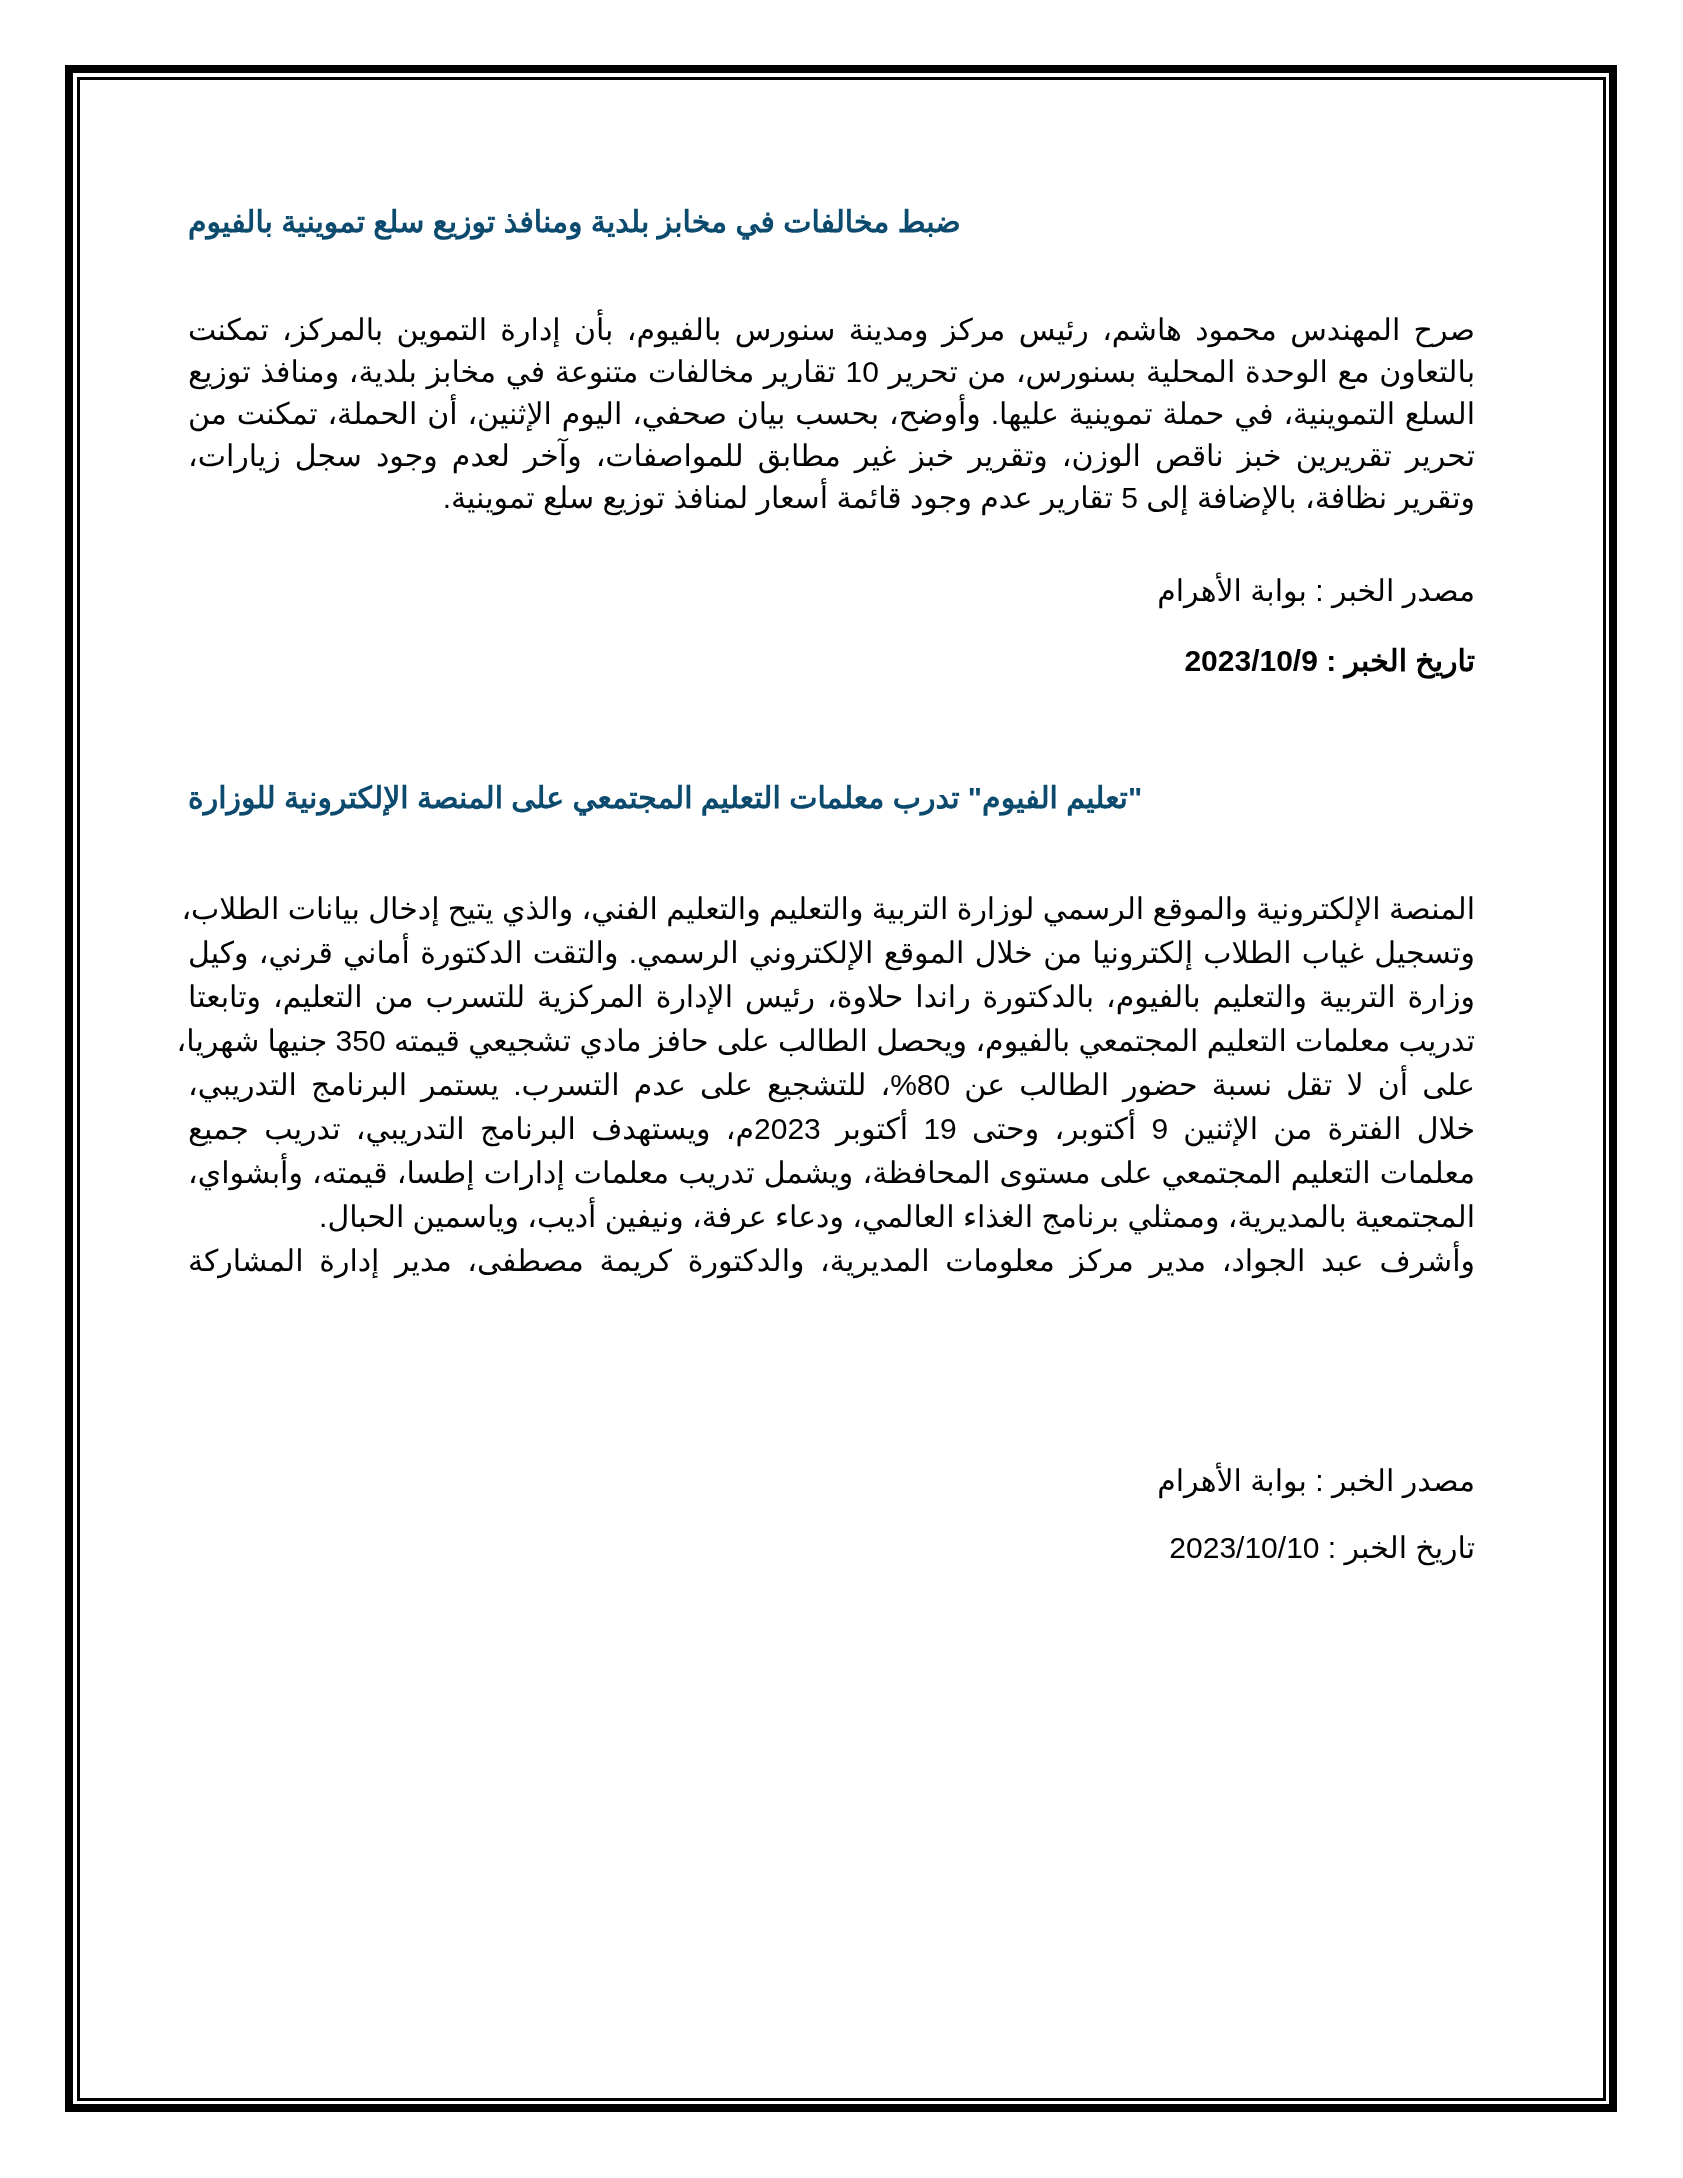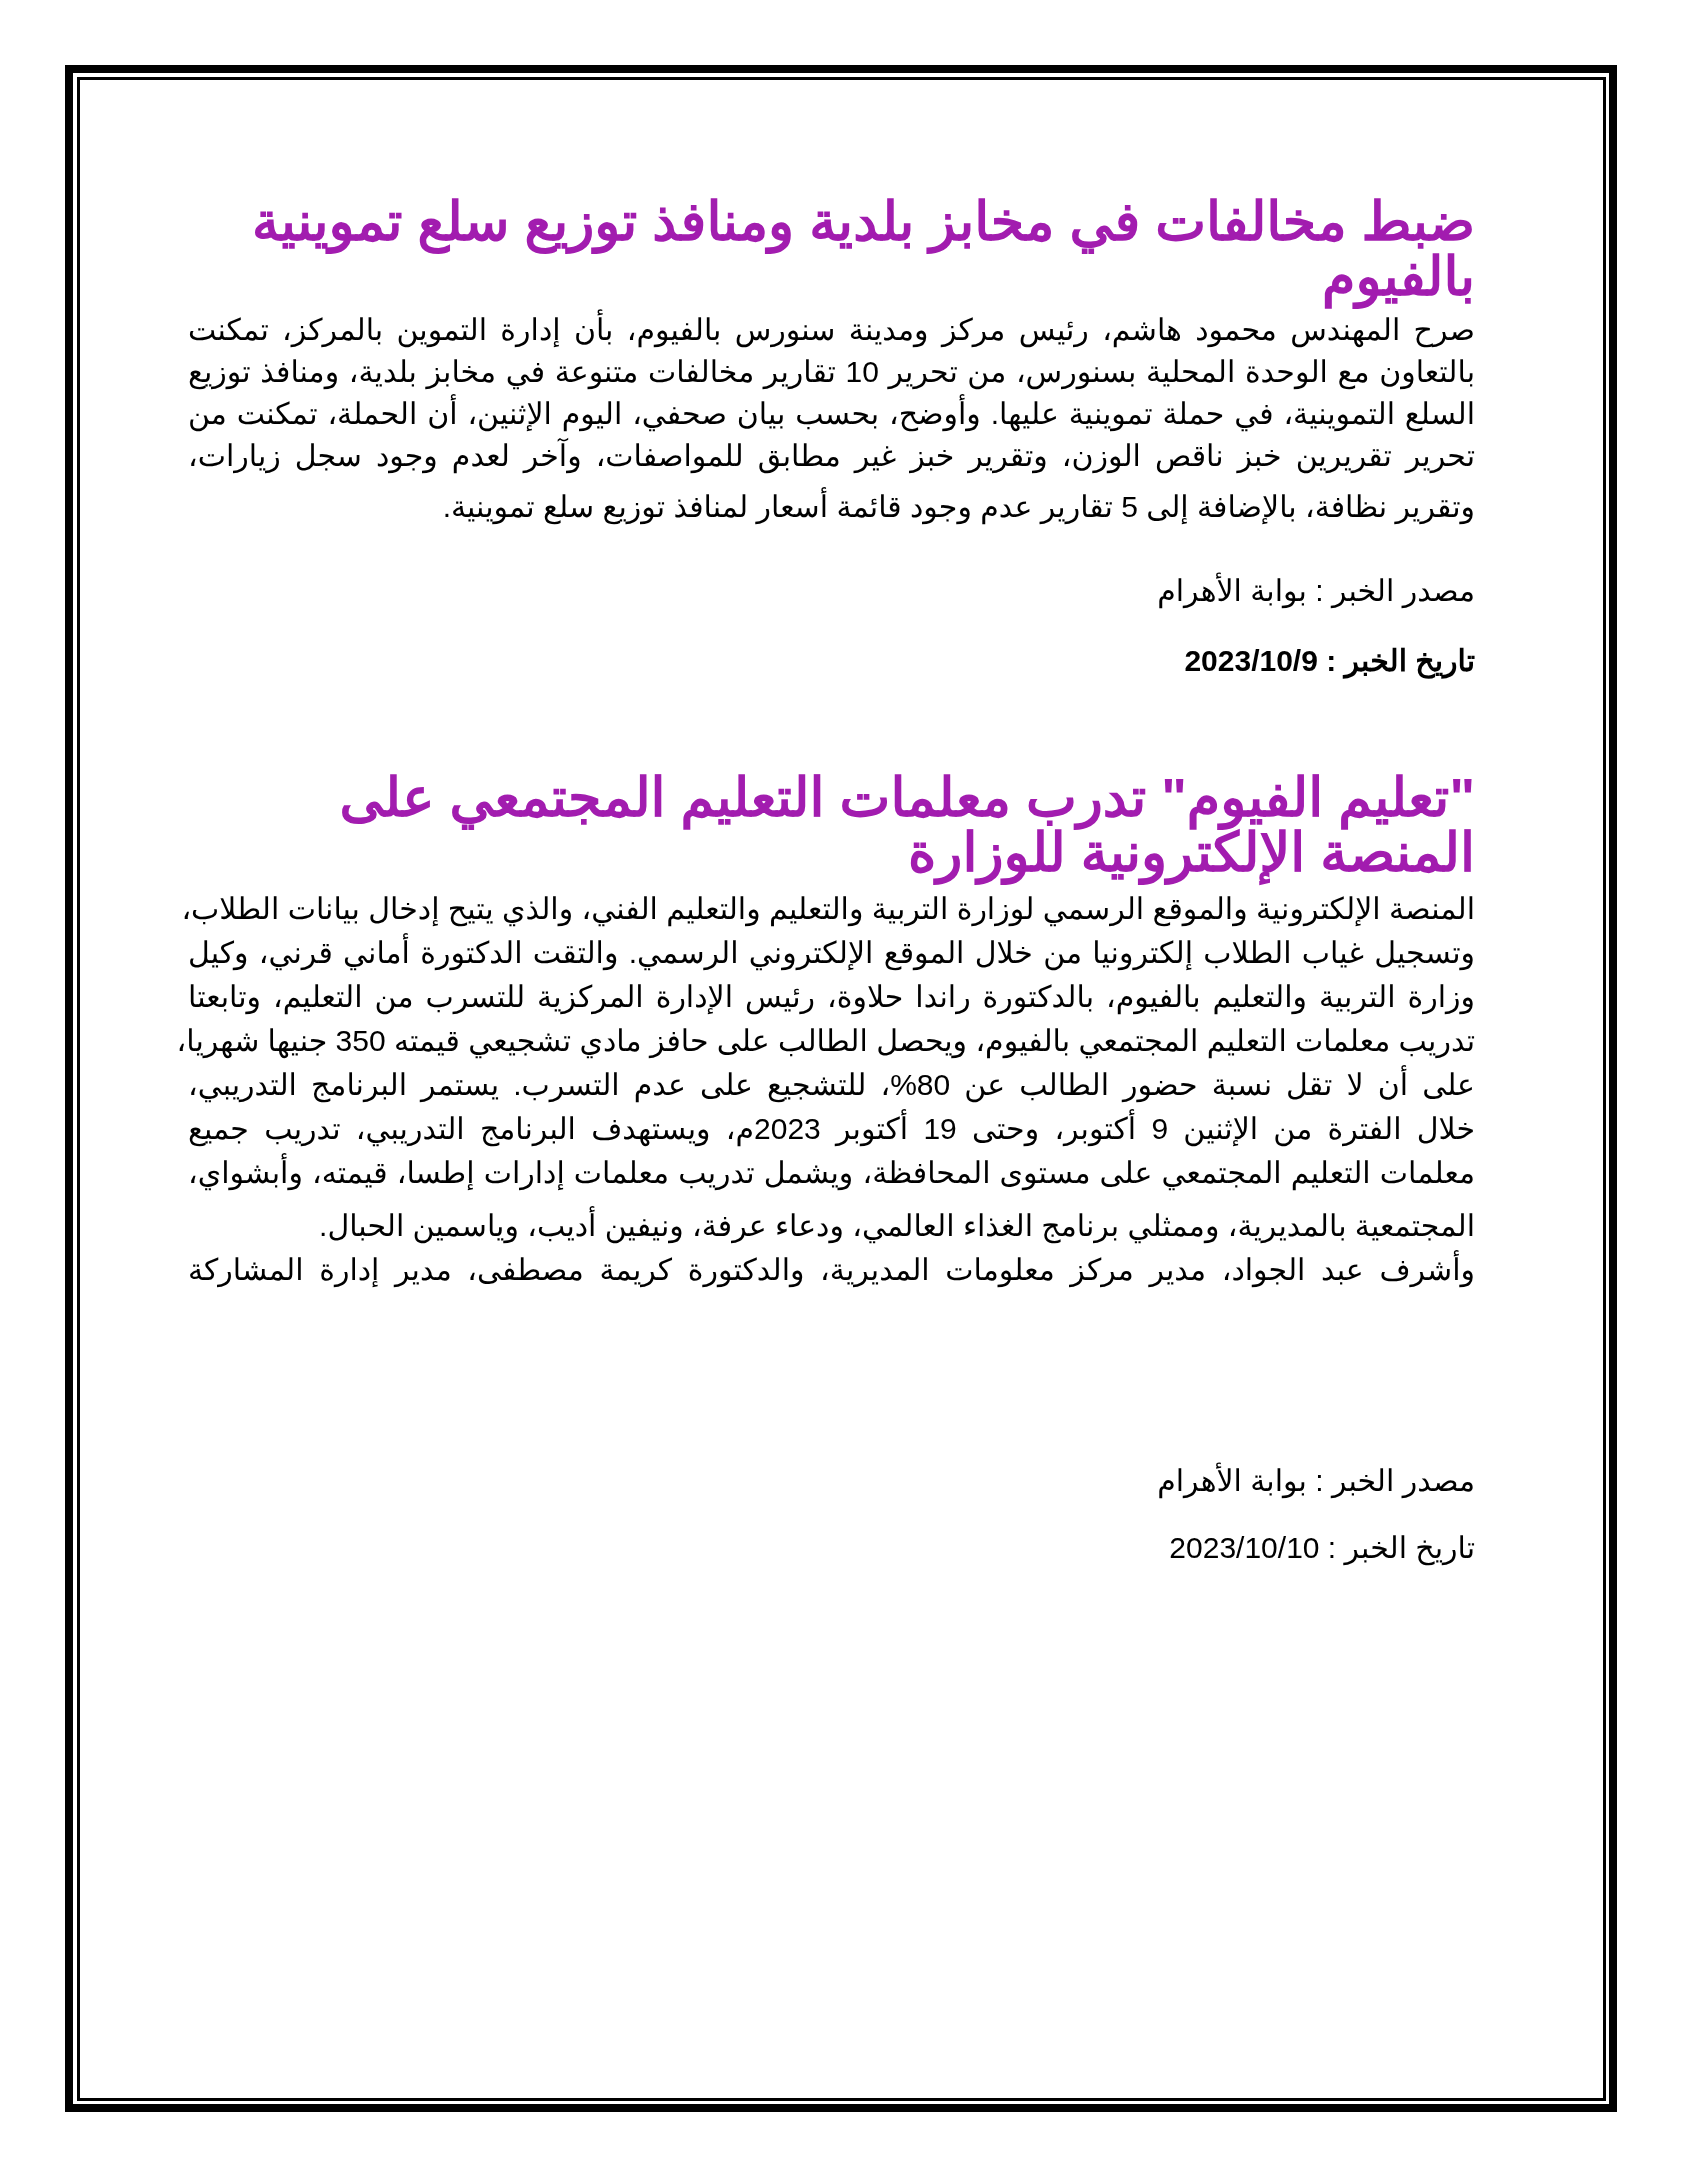--- a/index.html
+++ b/index.html
@@ -1,23 +1,23 @@
 <!DOCTYPE html>
 <html><head>
 <meta charset="utf-8">
 <style>
   html, body { margin:0; padding:0; background:#ffffff; }
   body { width:1683px; height:2178px; position:relative; overflow:hidden; }
   .frame-outer { position:absolute; left:65px; top:65px; width:1552px; height:2047px; box-sizing:border-box; border:8px solid #000; }
   .frame-inner { position:absolute; left:77px; top:77px; width:1529px; height:2024px; box-sizing:border-box; border:3px solid #000; }
   .page { position:absolute; left:188px; width:1287px; direction:rtl; font-family:"Liberation Sans", sans-serif; color:#000; }
-  .title { position:absolute; left:0; width:1287px; text-align:right; font-weight:bold; font-size:54px; color:#a21caf; line-height:55px; }
+  .title { position:absolute; left:0; width:1287px; text-align:left; font-weight:bold; font-size:30px; color:#0c4a6e; line-height:55px; }
   .para { position:absolute; left:0; width:1287px; font-size:30px; }
   .line { display:block; text-align:justify; text-align-last:justify; white-space:nowrap; overflow:visible; height:42px; line-height:42px; }
-  .line.last { text-align-last:right;margin-top:9px; }
+  .line.last { text-align-last:right; }
   .meta { position:absolute; right:0; font-size:30px; line-height:40px; text-align:right; white-space:nowrap;margin-left:28px; }
 </style>
 </head>
 <body>
 
 <div class="frame-outer"></div>
 <div class="frame-inner"></div>
 
 <div class="page" style="top:0;">
   <div class="title" style="top:194px;">ضبط مخالفات في مخابز بلدية ومنافذ توزيع سلع تموينية بالفيوم</div>

